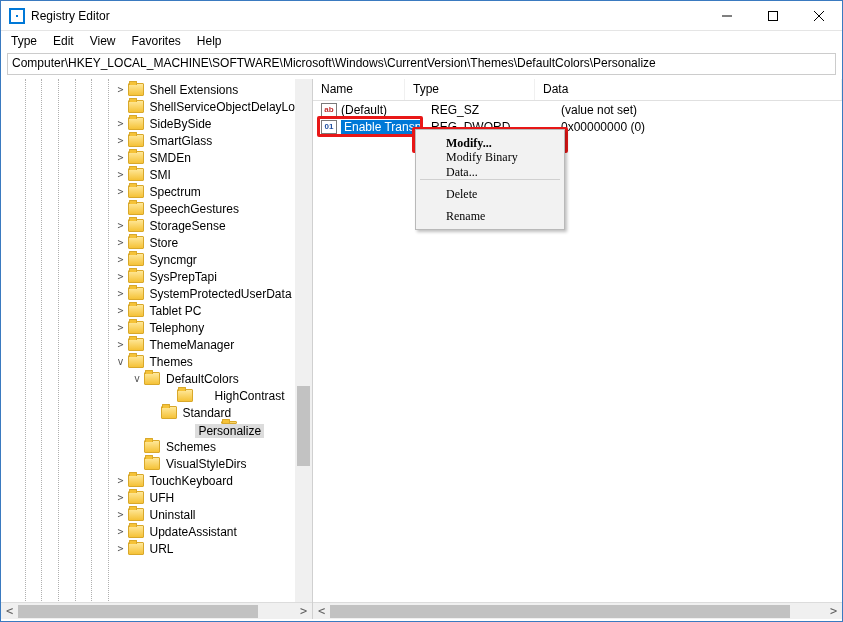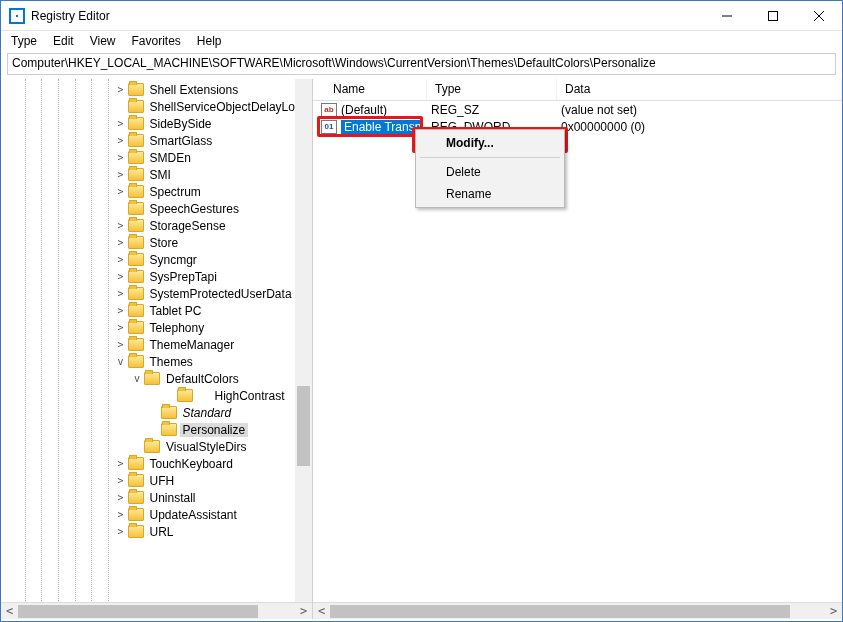--- a/index.html
+++ b/index.html
@@ -26,42 +26,42 @@
 .tree-row { height: 17px; display: flex; align-items: center; position: relative; cursor: default; }
 .expander { width: 12px; text-align: center; color: #555; font-family: monospace; font-size: 10px; user-select: none; }
 .folder-icon { width: 16px; height: 13px; margin: 0 3px 0 1px; background: linear-gradient(#ffe89a, #f5c237); border: 1px solid #d9a82a; border-radius: 1px; position: relative; }
 .folder-icon::before { content: ""; position: absolute; top: -3px; left: 0; width: 6px; height: 3px; background: #f5c237; border: 1px solid #d9a82a; border-bottom: none; border-radius: 1px 1px 0 0; }
 .tree-label { padding: 0 3px; }
 .tree-label.selected { background: #dcdcdc; }
 .guide { position: absolute; top: 0; bottom: 0; width: 1px; border-left: 1px dotted #b0b0b0; pointer-events: none; }
 
 .list-header { display: flex; height: 22px; border-bottom: 1px solid #e0e0e0; }
 .list-header .col { padding: 3px 8px; border-right: 1px solid #f0f0f0; cursor: default; }
-.col-name { width: 102px; margin-left: 12px; }
+.col-name { width: 92px; }
 .col-type { width: 130px; }
 .col-data { flex: 1; }
 
 .list-body { padding: 0; }
 .list-row { display: flex; height: 17px; align-items: center; cursor: default; }
 .val-icon { width: 16px; height: 14px; margin: 0 4px 0 8px; border: 1px solid #7a7a7a; background: #fff; font-size: 8px; font-weight: bold; display: flex; align-items: center; justify-content: center; }
 .val-icon.sz { color: #c03030; }
 .val-icon.sz::after { content: "ab"; }
 .val-icon.dw { color: #2050a0; }
 .val-icon.dw::after { content: "01"; }
 .list-row .cell { overflow: hidden; white-space: nowrap; }
 .cell-name { width: 82px; }
 .cell-type { width: 130px; padding-left: 8px; }
 .cell-data { flex: 1; padding-left: 8px; }
 .selected-val .cell-name { background: #0078d7; color: #fff; padding: 0 3px; }
 
 .red-box-val { position: absolute; border: 3px solid #e81717; border-radius: 2px; pointer-events: none; }
 .red-box-menu { position: absolute; border: 3px solid #e81717; border-radius: 2px; pointer-events: none; }
 
 .context-menu { position: absolute; width: 150px; background: #f2f2f2; border: 1px solid #b9b9b9; box-shadow: 2px 2px 3px rgba(0,0,0,0.25); padding: 2px; z-index: 5; }
-.context-menu .item { height: 22px; display: flex; align-items: center; padding: 0 28px; position: relative; cursor: default; }
+.context-menu .item { height: 22px; display: flex; align-items: center; padding: 0 28px; position: relative; cursor: default; font-family: Liberation Serif, serif; }
 .context-menu .sep { height: 1px; background: #d0d0d0; margin: 3px 2px; }
 
 .hscroll { position: absolute; left: 0; right: 0; bottom: 0; height: 17px; background: #f0f0f0; border-top: 1px solid #dcdcdc; display: flex; align-items: center; }
 .hscroll .arrow { width: 17px; height: 17px; background: #f0f0f0; display: flex; align-items: center; justify-content: center; color: #606060; font-family: monospace; }
 .hscroll .track { flex: 1; height: 17px; position: relative; }
 .hscroll .thumb { position: absolute; top: 2px; height: 13px; background: #c2c2c2; }
 
 .tree-pane-scroll { position: absolute; right: 0; top: 0; bottom: 17px; width: 17px; background: #f0f0f0; }
 .tree-pane-scroll .vthumb { position: absolute; left: 2px; width: 13px; background: #c2c2c2; }
 </style>
@@ -199,29 +199,34 @@
         <div class="tree-row" style="padding-left: 128px;">
           <span class="expander">v</span>
           <span class="folder-icon"></span>
           <span class="tree-label">DefaultColors</span>
         </div>
         <div class="tree-row" style="padding-left: 144.5px; gap: 16px;">
           <span class="expander"></span>
           <span class="folder-icon"></span>
           <span class="tree-label">HighContrast</span>
         </div>
-        <div class="tree-row" style="padding-left: 144.5px; font-style: italic;">
+        <div class="tree-row" style="padding-left: 144.5px;">
           <span class="expander"></span>
           <span class="folder-icon"></span>
           <span class="tree-label">Standard</span>
         </div>
-        <div class="tree-row" style="padding-left: 144.5px;">
+        <div class="tree-row" style="padding-left: 144.5px; flex-direction: column;">
           <span class="expander"></span>
           <span class="folder-icon"></span>
           <span class="tree-label selected">Personalize</span>
+        </div>
+        <div class="tree-row" style="padding-left: 128px;">
+          <span class="expander"></span>
+          <span class="folder-icon"></span>
+          <span class="tree-label">Schemes</span>
         </div>
         <div class="tree-row" style="padding-left: 128px; align-items: center;">
           <span class="expander"></span>
           <span class="folder-icon"></span>
           <span class="tree-label">VisualStyleDirs</span>
         </div>
         <div class="tree-row" style="padding-left: 111.5px;">
           <span class="expander">&gt;</span>
           <span class="folder-icon"></span>
           <span class="tree-label">TouchKeyboard</span>
@@ -277,20 +282,21 @@
           <span class="cell cell-name">Enable Transpar</span>
           <span class="cell cell-type">REG_DWORD</span>
           <span class="cell cell-data">0x00000000 (0)</span>
         </div>
       </div>
 
     <div class="red-box-val" style="left:4px;top:37px;width:106px;height:21px"></div>
 
     <div class="context-menu" style="left:102px;top:50px">
       <div class="item" style="font-weight:bold">Modify...</div>
+      <div class="item">Modify Binary Data...</div>
       <div class="sep"></div>
       <div class="item">Delete</div>
       <div class="item">Rename</div>
     </div>
 
     <div class="red-box-menu" style="left:99px;top:48px;width:156px;height:26px"></div>
 
     <div class="hscroll">
       <div class="arrow">&lt;</div>
       <div class="track">

